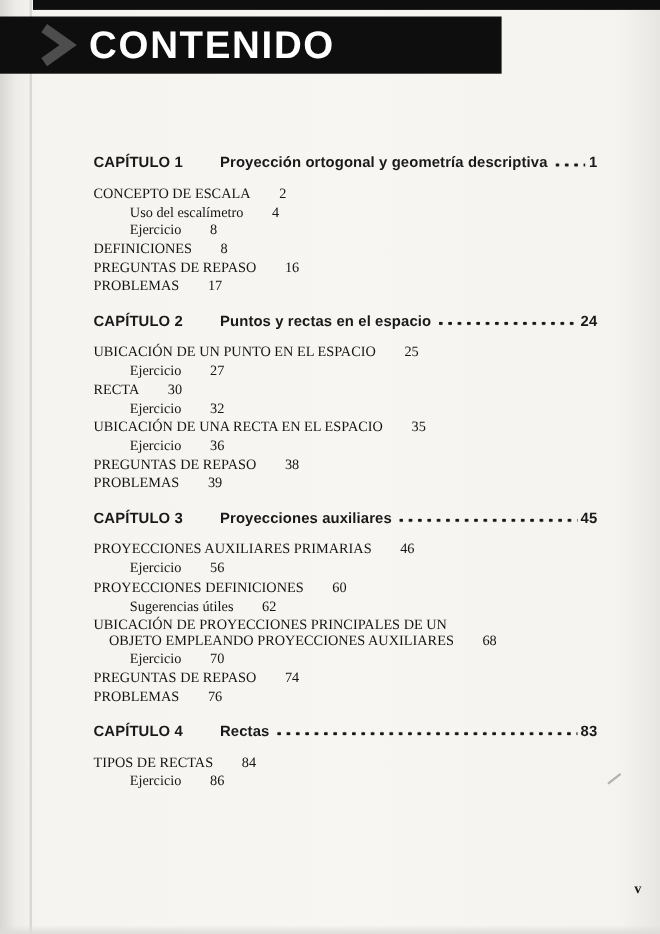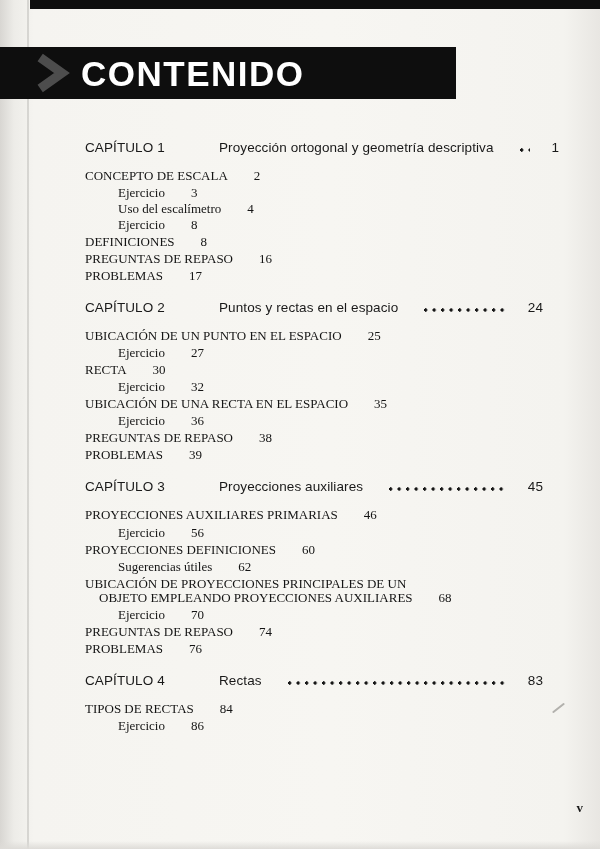--- a/index.html
+++ b/index.html
@@ -26,41 +26,40 @@
     content: ""; position: absolute; left: 0; right: 0; bottom: 0; height: 8px;
     background: linear-gradient(rgba(247,246,242,0), #dedcd8);
   }
 
   .topbar {
     position: absolute; top: 0; left: 30px; right: 0; height: 9px;
     background: var(--banner-bg, #0e0e0e);
   }
 
   .banner {
-    position: absolute; top: 47px; left: 0; width: 456px; height: 52px;
+    position: absolute; top: 15px; left: 0; width: 456px; height: 52px;
     background: var(--banner-bg, #0e0e0e);
     display: flex; align-items: center;
   }
   .chev { margin-left: 32px; flex: none; display: block; height: 40px; }
   .banner-title {
     color: var(--banner-text, #ffffff);
     font-size: 35px; font-weight: 700; letter-spacing: 1.5px;
     margin-left: 9px; line-height: 1;
   }
 
   #toc {
     position: absolute; left: 85px; top: 140px; width: 458px;
     color: var(--body-text, #191919);
   }
   .chapter { margin-bottom: 17px; }
   .chapter-row {
     display: flex; align-items: baseline;
-    font-size: 13.5px; font-weight: 400; letter-spacing: .1px;
+    font-size: 13.5px; font-weight: 700; letter-spacing: .1px;
     margin-bottom: 14px;
-    gap: 19px;
   }
   .ch-label { flex: none; width: 115px; }
   .ch-title { flex: none; max-width: 300px; }
   .leader {
     flex: 1; align-self: flex-end; height: 6px;
     margin: 0 3px 2px 7px;
     background-image: radial-gradient(circle at 1.7px 3px, #161616 1.5px, rgba(0,0,0,0) 1.8px);
     background-size: 8.5px 6px; background-repeat: repeat-x;
     min-width: 10px;
   }
@@ -108,21 +107,20 @@
 <main id="toc">
     <section class="chapter">
       <div class="chapter-row">
         <span class="ch-label">CAPÍTULO 1</span>
         <span class="ch-title">Proyección ortogonal y geometría descriptiva</span>
         <span class="leader"></span>
         <span class="ch-page">1</span>
       </div>
       <div class="entries">
         <div class="entry l1"><span class="etext">CONCEPTO DE ESCALA</span><span class="epage">2</span></div>
-        <div class="entry l2"><span class="etext">Ejercicio</span><span class="epage">3</span></div>
         <div class="entry l2"><span class="etext">Uso del escalímetro</span><span class="epage">4</span></div>
         <div class="entry l2"><span class="etext">Ejercicio</span><span class="epage">8</span></div>
         <div class="entry l1"><span class="etext">DEFINICIONES</span><span class="epage">8</span></div>
         <div class="entry l1"><span class="etext">PREGUNTAS DE REPASO</span><span class="epage">16</span></div>
         <div class="entry l1"><span class="etext">PROBLEMAS</span><span class="epage">17</span></div>
       </div>
     </section>
     <section class="chapter">
       <div class="chapter-row">
         <span class="ch-label">CAPÍTULO 2</span>

